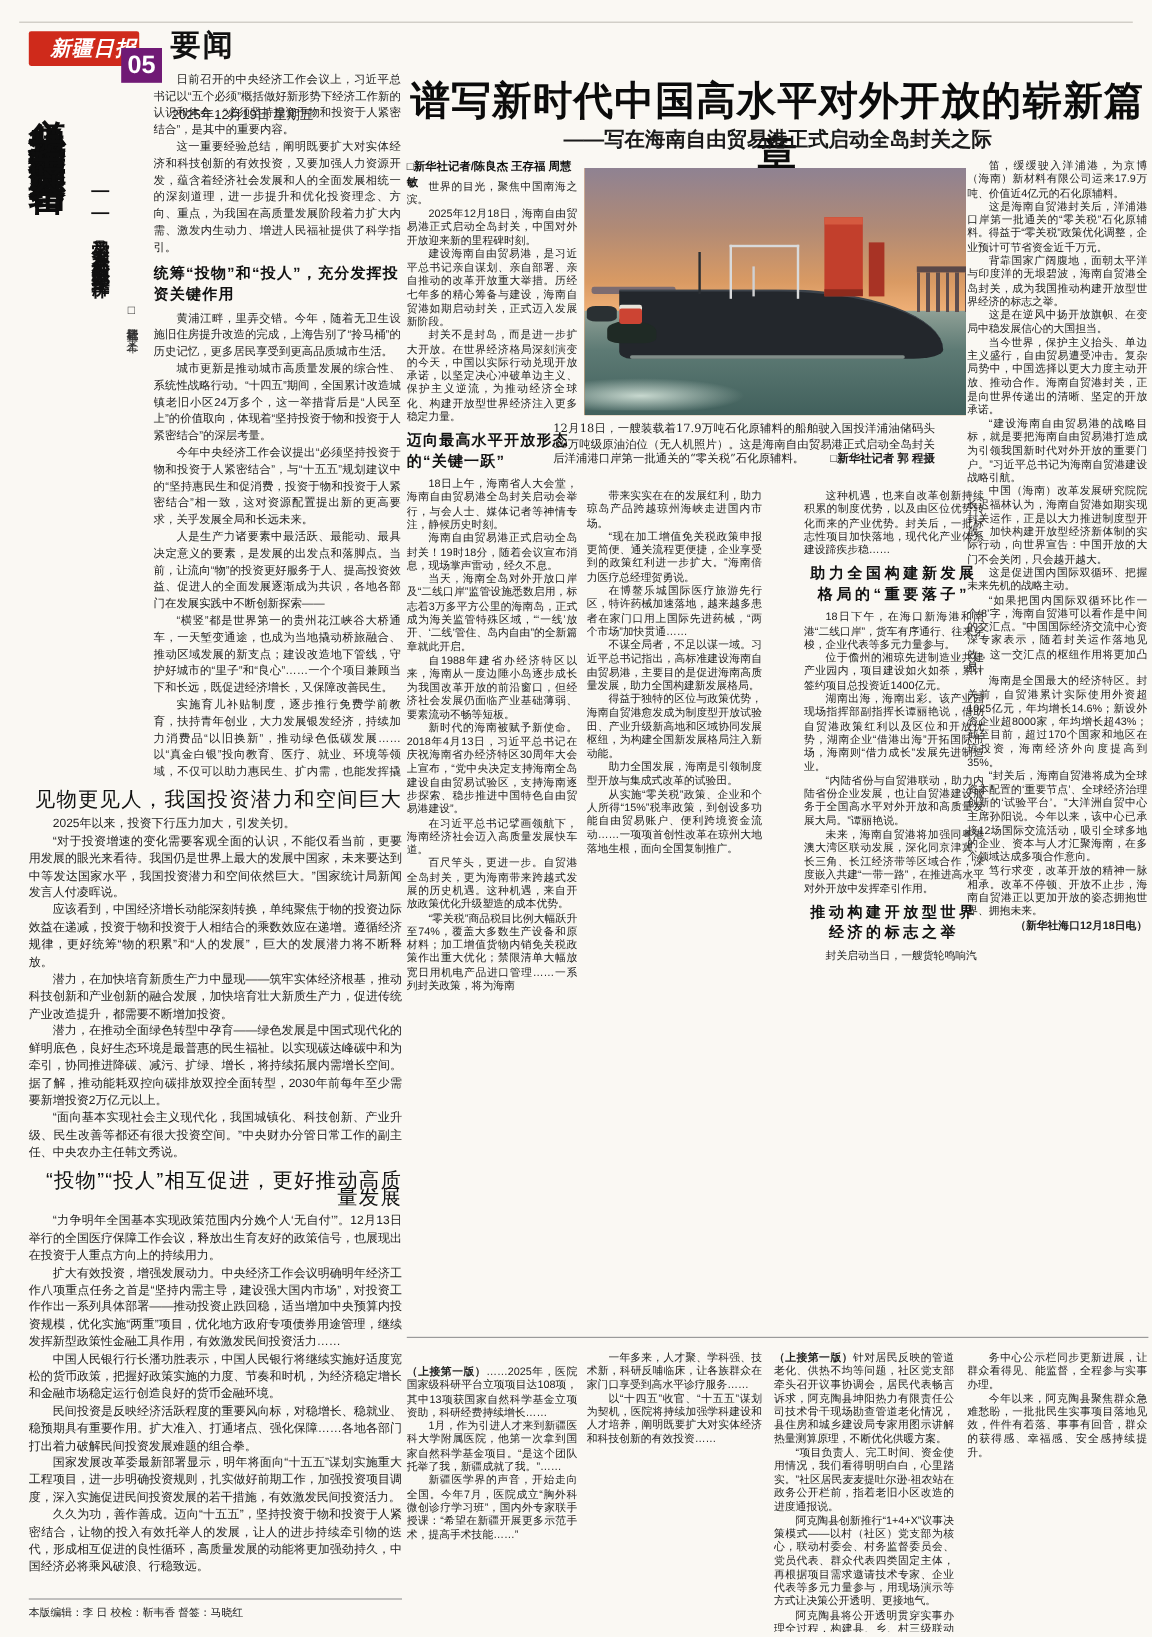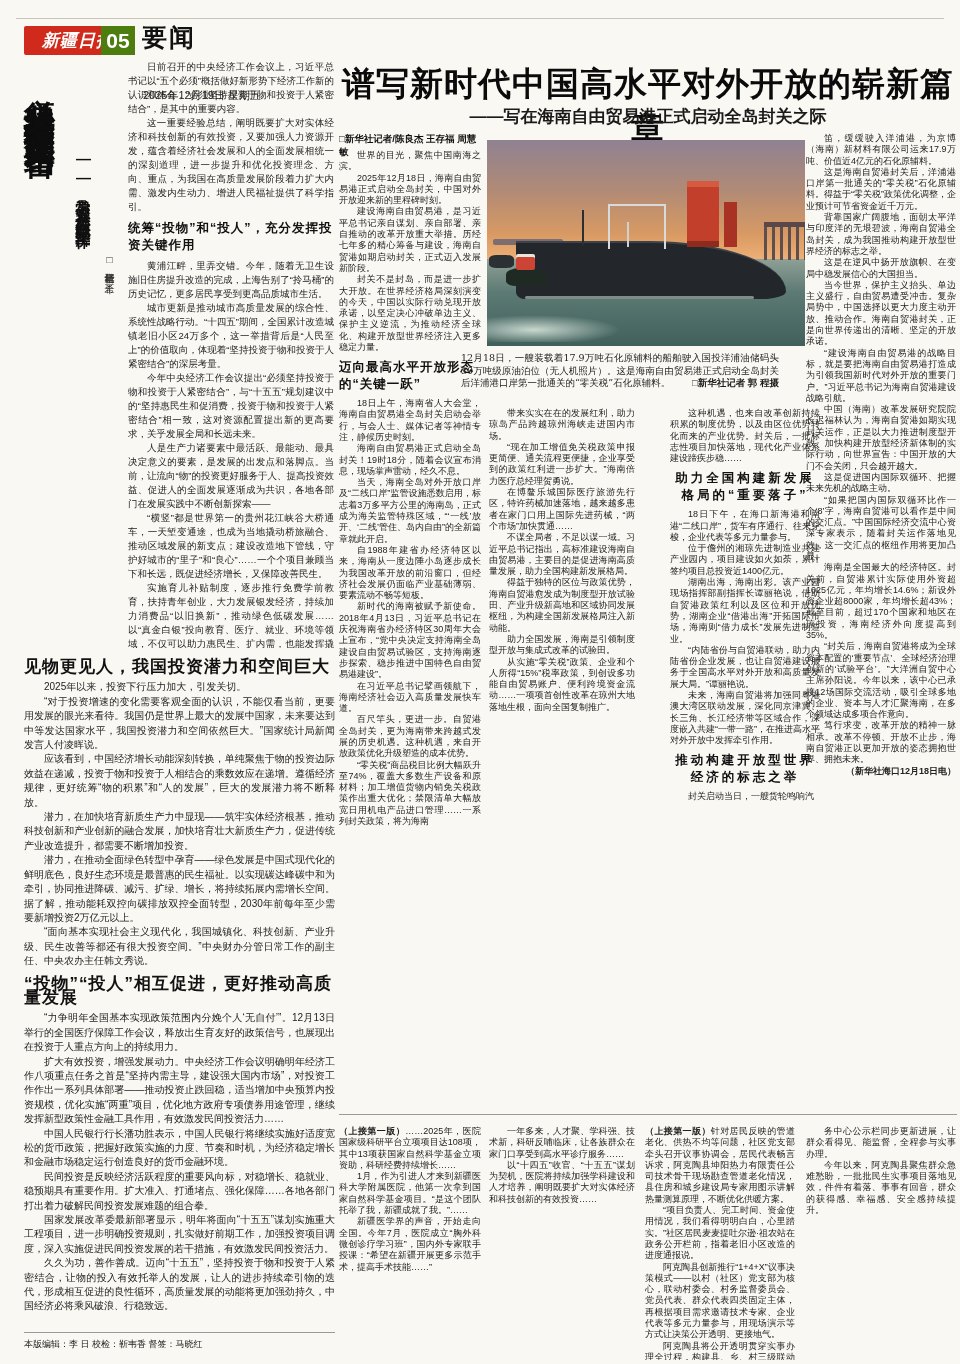--- a/index.html
+++ b/index.html
@@ -19,21 +19,21 @@
   .vtext{writing-mode:vertical-rl;text-orientation:upright;}
   #vtitle{left:14px;top:74px;height:580px;width:50px;font-size:31px;line-height:50px;
           letter-spacing:3px;font-weight:900;color:#0d0d0d;}
   #vkicker{left:72px;top:150px;height:400px;width:22px;font-size:15px;line-height:22px;
            letter-spacing:2px;font-weight:800;color:#111;}
   #vbyline{left:102px;top:254px;height:150px;width:14px;font-size:10px;line-height:14px;color:#333;}
   .flowcol p,.flowcol h3{margin:0;}
   .bp{text-indent:2em;text-align:justify;}
   .colhead{font-weight:900;color:#111;margin:6px 0 5px 0 !important;line-height:1.35;letter-spacing:1px;font-size:12.5px;}
   .spaced{letter-spacing:3px;text-align:center;}
-  .widehead{font-weight:700;color:#111;text-align:left;font-size:17px;margin:8px 0 6px 0 !important;letter-spacing:1px;}
+  .widehead{font-weight:400;color:#111;text-align:right;font-size:17px;margin:8px 0 6px 0 !important;letter-spacing:1px;}
   .dateline{text-align:right;font-weight:700;}
   #lnarrow{left:128px;top:60px;width:206px;height:588px;overflow:hidden;font-size:9.5px;line-height:14px;}
   #lwide{left:24px;top:652px;width:311px;height:662px;overflow:hidden;font-size:10px;line-height:14.4px;}
   #lfooter{left:24px;top:1332px;width:311px;border-top:1px solid #9a9a9a;padding-top:5px;
            font-size:9px;color:#222;}
   
   #mheadline{left:338px;top:62px;width:620px;text-align:center;font-size:33px;font-weight:900;
              color:#0b0b0b;letter-spacing:1px;}
   #msubhead{left:338px;top:105px;width:620px;text-align:center;font-size:17px;font-weight:800;color:#1a1a1a;}
   #mbyline{left:339px;top:133px;width:142px;font-size:9.5px;font-weight:800;color:#111;}
@@ -74,21 +74,21 @@
   #ba1{left:339px;top:1126px;width:142px;height:234px;}
   #ba2{left:489px;top:1126px;width:146px;height:234px;}
   #bb1{left:645px;top:1126px;width:150px;height:234px;}
   #bb2{left:806px;top:1126px;width:150px;height:234px;}
 </style>
 </head>
 <body>
 
 <div class="abs" id="topline"></div>
 <div class="abs" id="masthead" style="background: rgb(207, 42, 27);">新疆日报</div>
-<div class="abs" id="pagebox" style="background: #4d7c0f;">05</div>
+<div class="abs" id="pagebox" style="background: #701a75; margin-top: 14px;">05</div>
 <div class="abs" id="secname">要闻</div>
 <div class="abs" id="pubdate">2025年12月19日 星期五</div>
 
 <div class="abs vtext" id="vtitle">必须坚持投资于物和投资于人紧密结合</div>
 <div class="abs vtext" id="vkicker">——学习领会『五个必须』做好明年经济工作</div>
 <div class="abs vtext" id="vbyline">□新华社记者 王希</div>
 <div class="abs flowcol" id="lnarrow">
     <p class="bp">日前召开的中央经济工作会议上，习近平总书记以“五个必须”概括做好新形势下经济工作新的认识和体会，“必须坚持投资于物和投资于人紧密结合”，是其中的重要内容。</p>
     <p class="bp">这一重要经验总结，阐明既要扩大对实体经济和科技创新的有效投资，又要加强人力资源开发，蕴含着经济社会发展和人的全面发展相统一的深刻道理，进一步提升和优化投资理念、方向、重点，为我国在高质量发展阶段着力扩大内需、激发内生动力、增进人民福祉提供了科学指引。</p>
     <h3 class="colhead">统筹“投物”和“投人”，充分发挥投资关键作用</h3>
@@ -191,21 +191,21 @@
     <p class="bp">“如果把国内国际双循环比作一个‘8’字，海南自贸港可以看作是中间的交汇点。”中国国际经济交流中心资深专家表示，随着封关运作落地见效，这一交汇点的枢纽作用将更加凸显。</p>
     <p class="bp">海南是全国最大的经济特区。封关前，自贸港累计实际使用外资超1025亿元，年均增长14.6%；新设外资企业超8000家，年均增长超43%；截至目前，超过170个国家和地区在琼投资，海南经济外向度提高到35%。</p>
     <p class="bp">“封关后，海南自贸港将成为全球资本配置的‘重要节点’、全球经济治理创新的‘试验平台’。”大洋洲自贸中心主席孙阳说。今年以来，该中心已承接12场国际交流活动，吸引全球多地的企业、资本与人才汇聚海南，在多个领域达成多项合作意向。</p>
     <p class="bp">笃行求变，改革开放的精神一脉相承。改革不停顿、开放不止步，海南自贸港正以更加开放的姿态拥抱世界、拥抱未来。</p>
     <p class="bp dateline">（新华社海口12月18日电）</p>
   </div>
 
 <div class="abs" id="mdivider"></div>
 
 <div class="abs bcol flowcol" id="ba1">
-    <p class="bp" style="text-indent: 0px;"><b>（上接第一版）</b>……2025年，医院国家级科研平台立项项目达108项，其中13项获国家自然科学基金立项资助，科研经费持续增长……</p>
+    <p class="bp" style="text-indent: 0px; margin-top: 12px;"><b>（上接第一版）</b>……2025年，医院国家级科研平台立项项目达108项，其中13项获国家自然科学基金立项资助，科研经费持续增长……</p>
     <p class="bp">1月，作为引进人才来到新疆医科大学附属医院，他第一次拿到国家自然科学基金项目。“是这个团队托举了我，新疆成就了我。”……</p>
     <p class="bp">新疆医学界的声音，开始走向全国。今年7月，医院成立“胸外科微创诊疗学习班”，国内外专家联手授课：“希望在新疆开展更多示范手术，提高手术技能……”</p>
   </div>
 <div class="abs bcol flowcol" id="ba2">
     <p class="bp">一年多来，人才聚、学科强、技术新，科研反哺临床，让各族群众在家门口享受到高水平诊疗服务……</p>
     <p class="bp">以“十四五”收官、“十五五”谋划为契机，医院将持续加强学科建设和人才培养，阐明既要扩大对实体经济和科技创新的有效投资……</p>
   </div>
 <div class="abs bcol flowcol" id="bb1">
     <p class="bp" style="text-indent: 0px;"><b>（上接第一版）</b>针对居民反映的管道老化、供热不均等问题，社区党支部牵头召开议事协调会，居民代表畅言诉求，阿克陶县坤阳热力有限责任公司技术骨干现场勘查管道老化情况，县住房和城乡建设局专家用图示讲解热量测算原理，不断优化供暖方案。</p>
     <p class="bp">“项目负责人、完工时间、资金使用情况，我们看得明明白白，心里踏实。”社区居民麦麦提吐尔逊·祖农站在政务公开栏前，指着老旧小区改造的进度通报说。</p>

